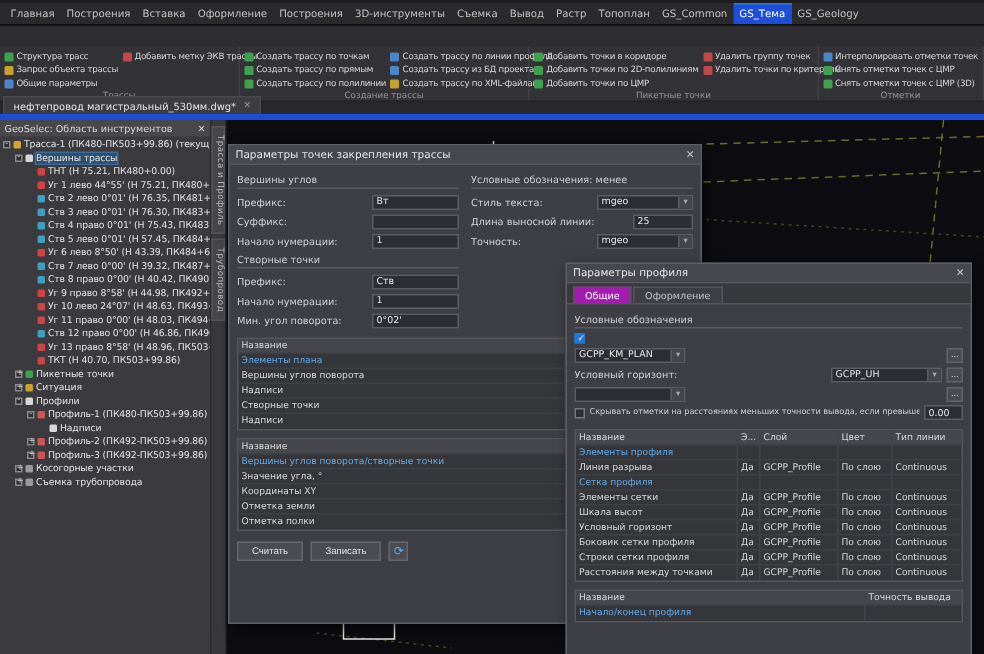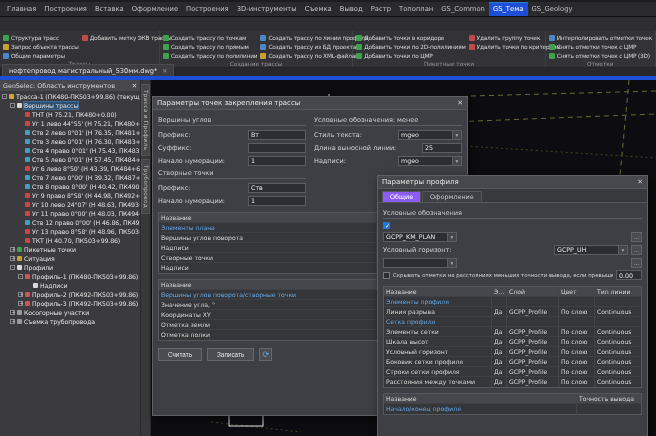--- a/index.html
+++ b/index.html
@@ -72,21 +72,21 @@
 .g2{grid-template-columns:1fr 22px 6px}
 .g3{grid-template-columns:1fr 15px 52px 36px 46px}
 .gB{grid-template-columns:1fr 64px}
 .sbv{position:absolute;right:0;top:10px;bottom:0;width:6px;background:#45464b;border-left:1px solid #55565b}
 .sbv::before{content:"";position:absolute;left:1px;right:1px;top:2px;height:14px;background:#62636a}
 .btnrow{display:flex;gap:5px;margin-top:7px;align-items:center}
 .btn{height:13px;background:#4b4c52;border:1px solid #66676d;color:#e2e2e4;font-size:6.4px;padding:0 9px;display:flex;align-items:center}
 .ibtn{width:13px;height:13px;background:#4b4c52;border:1px solid #66676d;color:#59a7e8;font-size:8px;line-height:11px;text-align:center}
 .dtabs{display:flex;gap:1px;padding:2px 4px 0;background:#38393d;border-bottom:1px solid #55565b}
 .dtabbtn{padding:1px 7px;font-size:6.4px;color:#c4c4c6;background:#3e3f44;border:1px solid #55565b;border-bottom:none}
-.dtabbtn.active{color:#fff;background:#8b5cf6}
+.dtabbtn.active{color:#fff;background:#a21caf}
 .cb{width:7px;height:7px;border:1px solid #77787c;background:#2d2e33;flex:none;position:relative}
 .cb.on{background:#2079d6;border-color:#2079d6}
 .cb.on::after{content:"✓";position:absolute;left:0;top:-1px;font-size:6px;color:#fff;line-height:8px;width:7px;text-align:center}
 .small{font-size:5.4px}
 </style>
 </head>
 <body>
 
 <div class="screen">
 
@@ -475,33 +475,37 @@
           </div>
           <div class="sec">Створные точки</div>
           <div class="frow">
             <span class="flbl">Префикс:</span>
             <span class="inp w58">Ств</span>
           </div>
           <div class="frow">
             <span class="flbl">Начало нумерации:</span>
             <span class="inp w58">1</span>
           </div>
+          <div class="frow">
+            <span class="flbl">Мин. угол поворота:</span>
+            <span class="inp w58">0°02'</span>
+          </div>
         </div>
         <div class="colR">
           <div class="sec">Условные обозначения: менее</div>
           <div class="frow">
             <span class="flbl">Стиль текста:</span>
             <span class="inp combo w64">mgeo</span>
           </div>
           <div class="frow">
             <span class="flbl">Длина выносной линии:</span>
             <span class="inp w40">25</span>
           </div>
           <div class="frow">
-            <span class="flbl">Надписи:</span>
+            <span class="flbl">Точность:</span>
             <span class="inp combo w64">mgeo</span>
           </div>
         </div>
       </div>
 
       <div class="tbl">
         <div class="tr th g1">
           <span class="tc">Название</span>
           <span class="tc">Ви...</span>
           <span class="tc">Слой</span>

